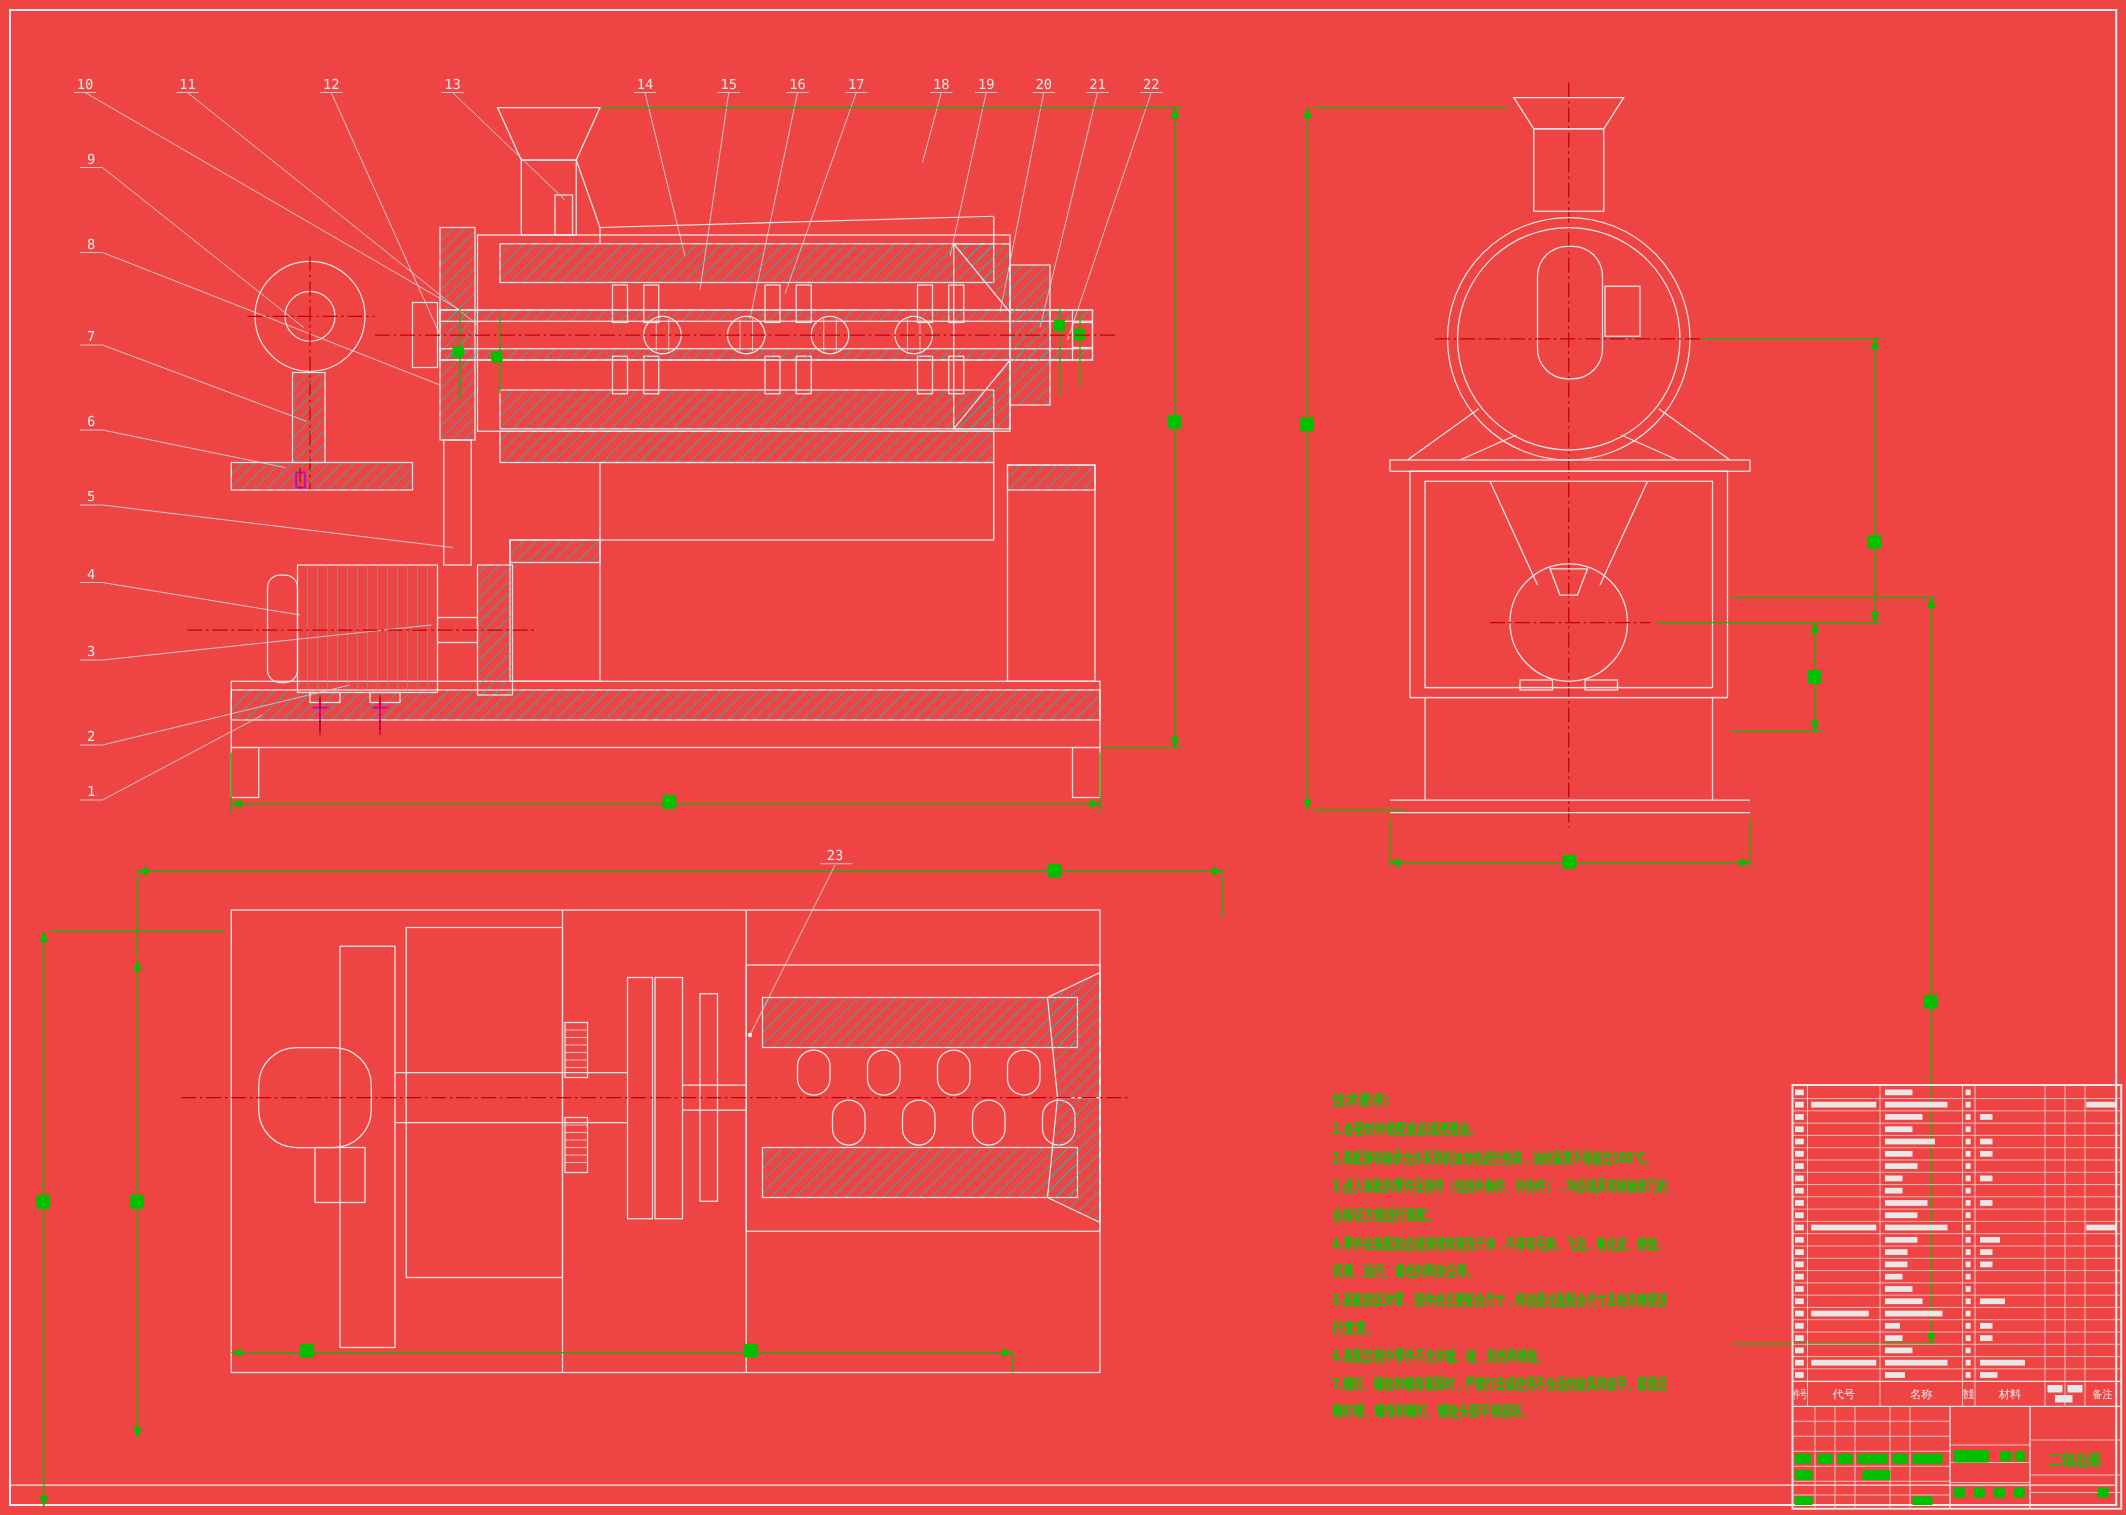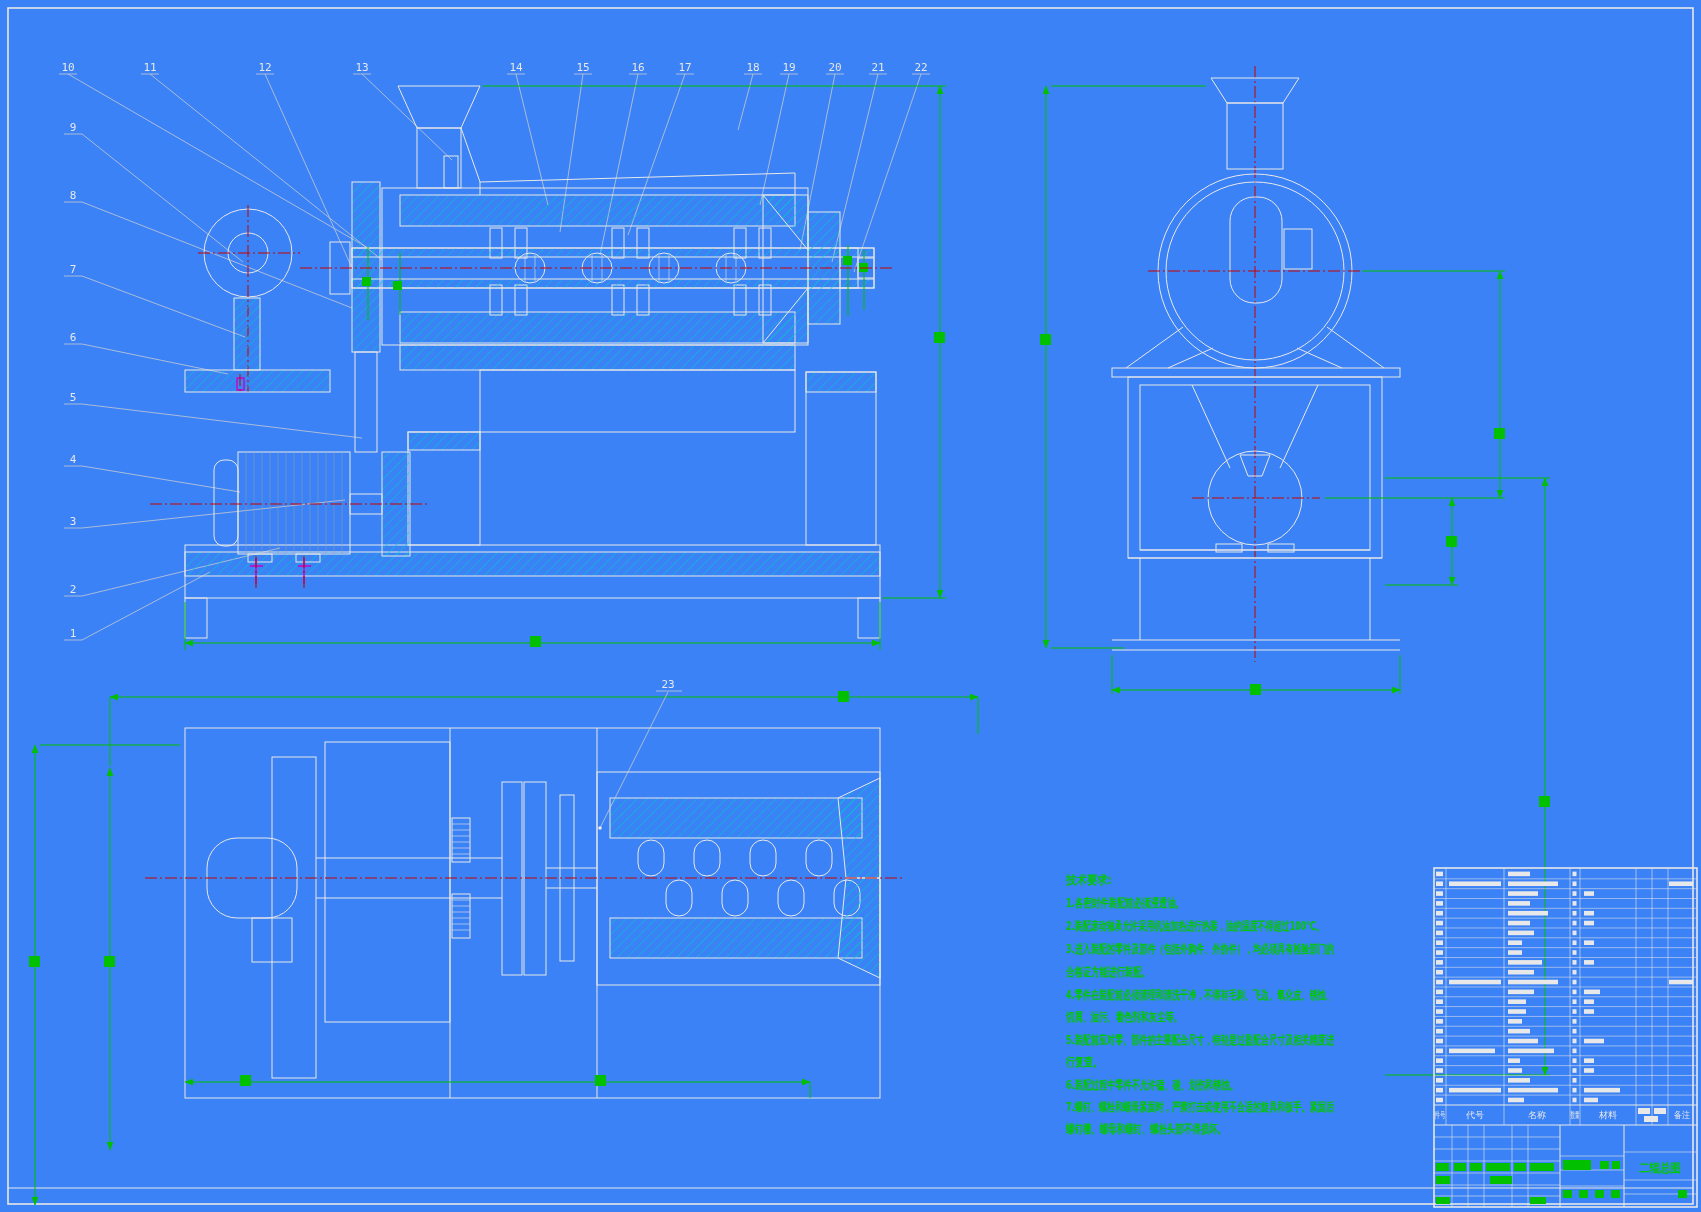--- a/index.html
+++ b/index.html
@@ -1,16 +1,16 @@
 <!DOCTYPE html>
 <html><head>
 <meta charset="utf-8">
 <style>
   html,body{margin:0;padding:0;background:#000;}
-  #stage{position:relative;width:1701px;height:1212px;background:#3b82f6;overflow:hidden;
+  #stage{position:relative;width:1701px;height:1212px;background:#ef4444;overflow:hidden;
          font-family:"DejaVu Sans", sans-serif;text-align:center;}
   svg{position:absolute;left:0;top:0;}
   .w{stroke:#e8e8e8;stroke-width:1;fill:none;}
   .wt{stroke:#e8e8e8;stroke-width:.6;fill:none;}
   .w2{stroke-width:1.6;}
   .wf{fill:#e8e8e8;stroke:none;}
   .hatch{fill:url(#hh);stroke:#e8e8e8;stroke-width:1;}
   .red{stroke:#c80000;stroke-width:1;fill:none;stroke-dasharray:12 3 2 3;}
   .grn{stroke:#00c000;stroke-width:1;fill:none;}
   .gsq{fill:#00c000;stroke:none;}

